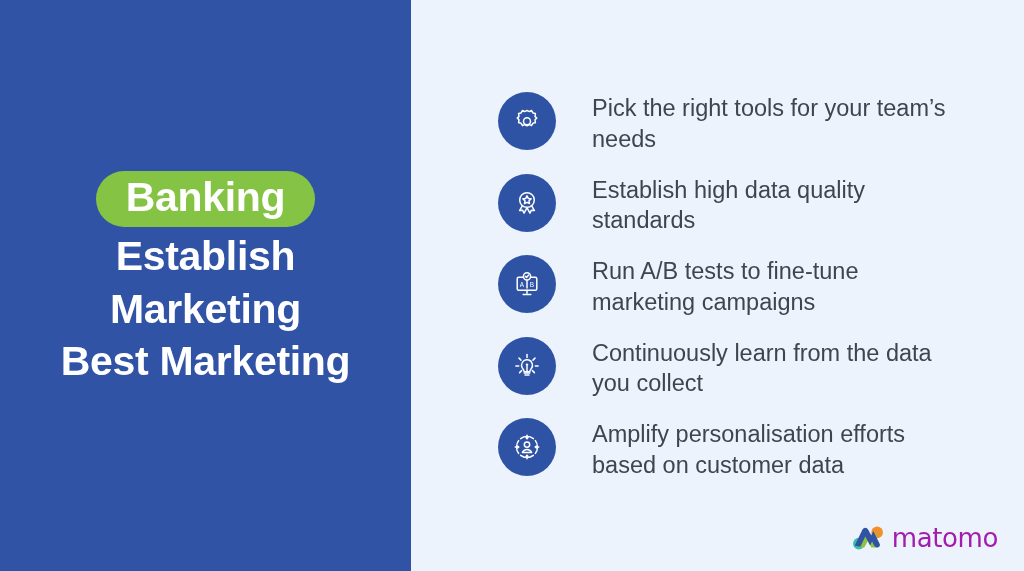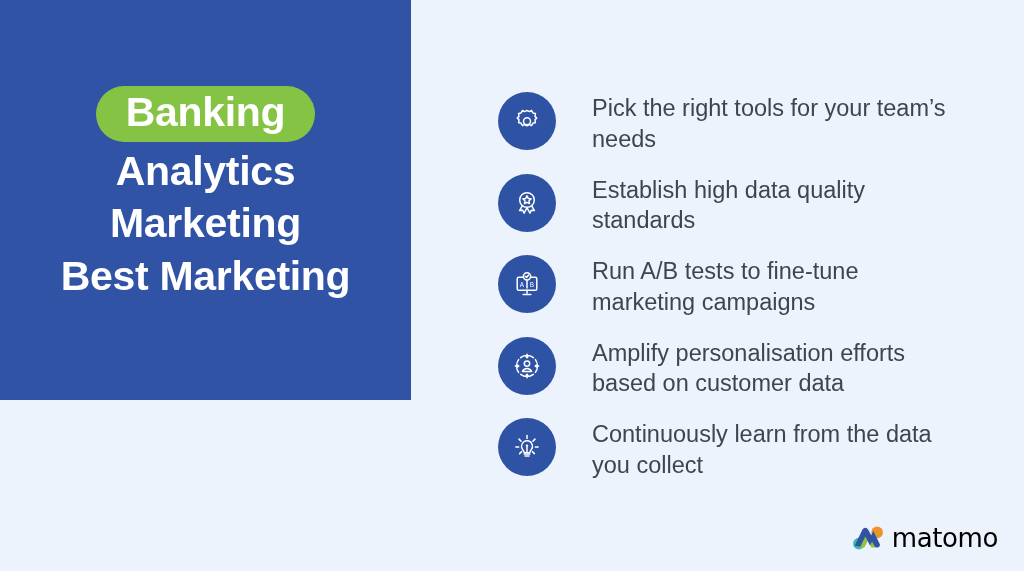--- a/index.html
+++ b/index.html
@@ -17,21 +17,21 @@
     position: relative;
     width: 1024px;
     height: 571px;
     display: flex;
     background: #ecf3fd;
   }
 
   
   .left-panel {
     width: 411px;
-    height: 400px;
+    height: 571px;
     background: #3053a5;
     display: flex;
     flex-direction: column;
     align-items: center;
     justify-content: center;
     flex: 0 0 411px;
     box-sizing: border-box;
     padding-bottom: 12px;
   }
   .title-block {
@@ -116,38 +116,38 @@
     align-items: center;
     gap: 9px;
   }
   .logo-mark {
     width: 30px;
     height: 24px;
     display: block;
   }
   .logo-word {
     font-size: 26px;
-    color: #000000;
+    color: #a21caf;
     letter-spacing: -0.4px;
     font-weight: normal;
     line-height: 1;
     font-family: "DejaVu Sans", sans-serif;
   }
 </style>
 </head>
 <body>
 
 <div class="slide">
 
   <div class="left-panel">
     <div class="title-block">
       <div class="pill-row">
         <span class="pill">Banking</span>
       </div>
-      <div class="title-line">Analytics</div>
+      <div class="title-line">Establish</div>
       <div class="title-line">Marketing</div>
       <div class="title-line">Best Marketing</div>
     </div>
   </div>
 
   <div class="right-panel">
     <ul class="bullet-list">
 
       <li class="bullet-item">
         <span class="bullet-icon">
@@ -178,38 +178,20 @@
             <path d="M16 22.3 v3.0"></path>
             <path d="M12.2 26.4 h7.6"></path>
             <path d="M16 12.0 v8.0"></path>
             <text x="11.0" y="19.2" font-family="Liberation Sans, sans-serif" font-size="6.4" fill="#ffffff" stroke="none" text-anchor="middle">A</text>
             <text x="21.0" y="19.2" font-family="Liberation Sans, sans-serif" font-size="6.4" fill="#ffffff" stroke="none" text-anchor="middle">B</text>
             <circle cx="16" cy="8.3" r="3.6" fill="#2f53a4"></circle>
             <path d="M14.4 8.3 l1.15 1.2 2.1 -2.4"></path>
           </svg>
         </span>
         <span class="bullet-text">Run A/B tests to fine-tune marketing campaigns</span>
-      </li>
-
-      <li class="bullet-item">
-        <span class="bullet-icon">
-          <svg width="32" height="32" viewBox="0 0 32 32" fill="none" stroke="#ffffff" stroke-width="1.5" stroke-linecap="round" stroke-linejoin="round">
-            <path d="M9.6 7.6 A11 11 0 0 1 22.4 7.6"></path>
-            <path d="M24.4 9.6 A11 11 0 0 1 24.4 22.4"></path>
-            <path d="M22.4 24.4 A11 11 0 0 1 9.6 24.4"></path>
-            <path d="M7.6 22.4 A11 11 0 0 1 7.6 9.6"></path>
-            <circle cx="16" cy="13.6" r="2.7"></circle>
-            <path d="M11.4 21.6 a4.9 4.9 0 0 1 9.2 0 Z"></path>
-            <path d="M16 4.3 v3.3 M15.0 6.6 L16 7.8 L17.0 6.6"></path>
-            <path d="M16 27.7 v-3.3 M15.0 25.4 L16 24.2 L17.0 25.4"></path>
-            <path d="M4.3 16 h3.3 M6.6 15.0 L7.8 16 L6.6 17.0"></path>
-            <path d="M27.7 16 h-3.3 M25.4 15.0 L24.2 16 L25.4 17.0"></path>
-          </svg>
-        </span>
-        <span class="bullet-text">Amplify personalisation efforts based on customer data</span>
       </li>
 
       <li class="bullet-item">
         <span class="bullet-icon">
           <svg width="32" height="32" viewBox="0 0 32 32" fill="none" stroke="#ffffff" stroke-width="1.5" stroke-linecap="round" stroke-linejoin="round">
             <path d="M10.5 15.3 a5.5 5.5 0 1 1 9.7 3.5 c-0.9 1.1 -1.3 1.8 -1.4 2.9 h-5.6 c-0.1 -1.1 -0.5 -1.8 -1.4 -2.9 a5.5 5.5 0 0 1 -1.3 -3.5 Z"></path>
             <path d="M13.2 22.9 h5.6"></path>
             <path d="M14.0 24.9 h4.0"></path>
             <path d="M16 15.8 v5.9"></path>
             <circle cx="16" cy="14.6" r="1.2" fill="#ffffff" stroke="none"></circle>
@@ -218,20 +200,38 @@
             <path d="M24.0 8.1 l-2.0 2.0"></path>
             <path d="M4.9 16.0 h2.8"></path>
             <path d="M27.1 16.0 h-2.8"></path>
             <path d="M8.6 22.6 l2.0 -2.0"></path>
             <path d="M23.4 22.6 l-2.0 -2.0"></path>
           </svg>
         </span>
         <span class="bullet-text">Continuously learn from the data you collect</span>
       </li>
 
+      <li class="bullet-item">
+        <span class="bullet-icon">
+          <svg width="32" height="32" viewBox="0 0 32 32" fill="none" stroke="#ffffff" stroke-width="1.5" stroke-linecap="round" stroke-linejoin="round">
+            <path d="M9.6 7.6 A11 11 0 0 1 22.4 7.6"></path>
+            <path d="M24.4 9.6 A11 11 0 0 1 24.4 22.4"></path>
+            <path d="M22.4 24.4 A11 11 0 0 1 9.6 24.4"></path>
+            <path d="M7.6 22.4 A11 11 0 0 1 7.6 9.6"></path>
+            <circle cx="16" cy="13.6" r="2.7"></circle>
+            <path d="M11.4 21.6 a4.9 4.9 0 0 1 9.2 0 Z"></path>
+            <path d="M16 4.3 v3.3 M15.0 6.6 L16 7.8 L17.0 6.6"></path>
+            <path d="M16 27.7 v-3.3 M15.0 25.4 L16 24.2 L17.0 25.4"></path>
+            <path d="M4.3 16 h3.3 M6.6 15.0 L7.8 16 L6.6 17.0"></path>
+            <path d="M27.7 16 h-3.3 M25.4 15.0 L24.2 16 L25.4 17.0"></path>
+          </svg>
+        </span>
+        <span class="bullet-text">Amplify personalisation efforts based on customer data</span>
+      </li>
+
     </ul>
 
     <div class="logo">
       <svg class="logo-mark" viewBox="0 0 64 50">
         <circle cx="12.5" cy="37" r="12.3" fill="#35bfb0"></circle>
         <circle cx="51.5" cy="13" r="12.3" fill="#f2902a"></circle>
         <path d="M12.5 37 L26 8 L39 32 L51.5 13 L51.5 45 L39 45 L32 31 L24 45 L12.5 45 Z" fill="#8bc53f"></path>
         <path d="M3.5 41.5 L20.5 6.5 a6.5 6.5 0 0 1 11.6 0.1 L43.3 27 L36.4 41.2 L26.2 21.8 L15.7 43.5 Z" fill="#3253a4"></path>
         <path d="M51.4 45 a6.9 6.9 0 0 1 -6.3 -4 L36.4 24.2 L43.3 10 L57.6 38.6 a6.8 6.8 0 0 1 -6.2 6.4 Z" fill="#3253a4"></path>
       </svg>

